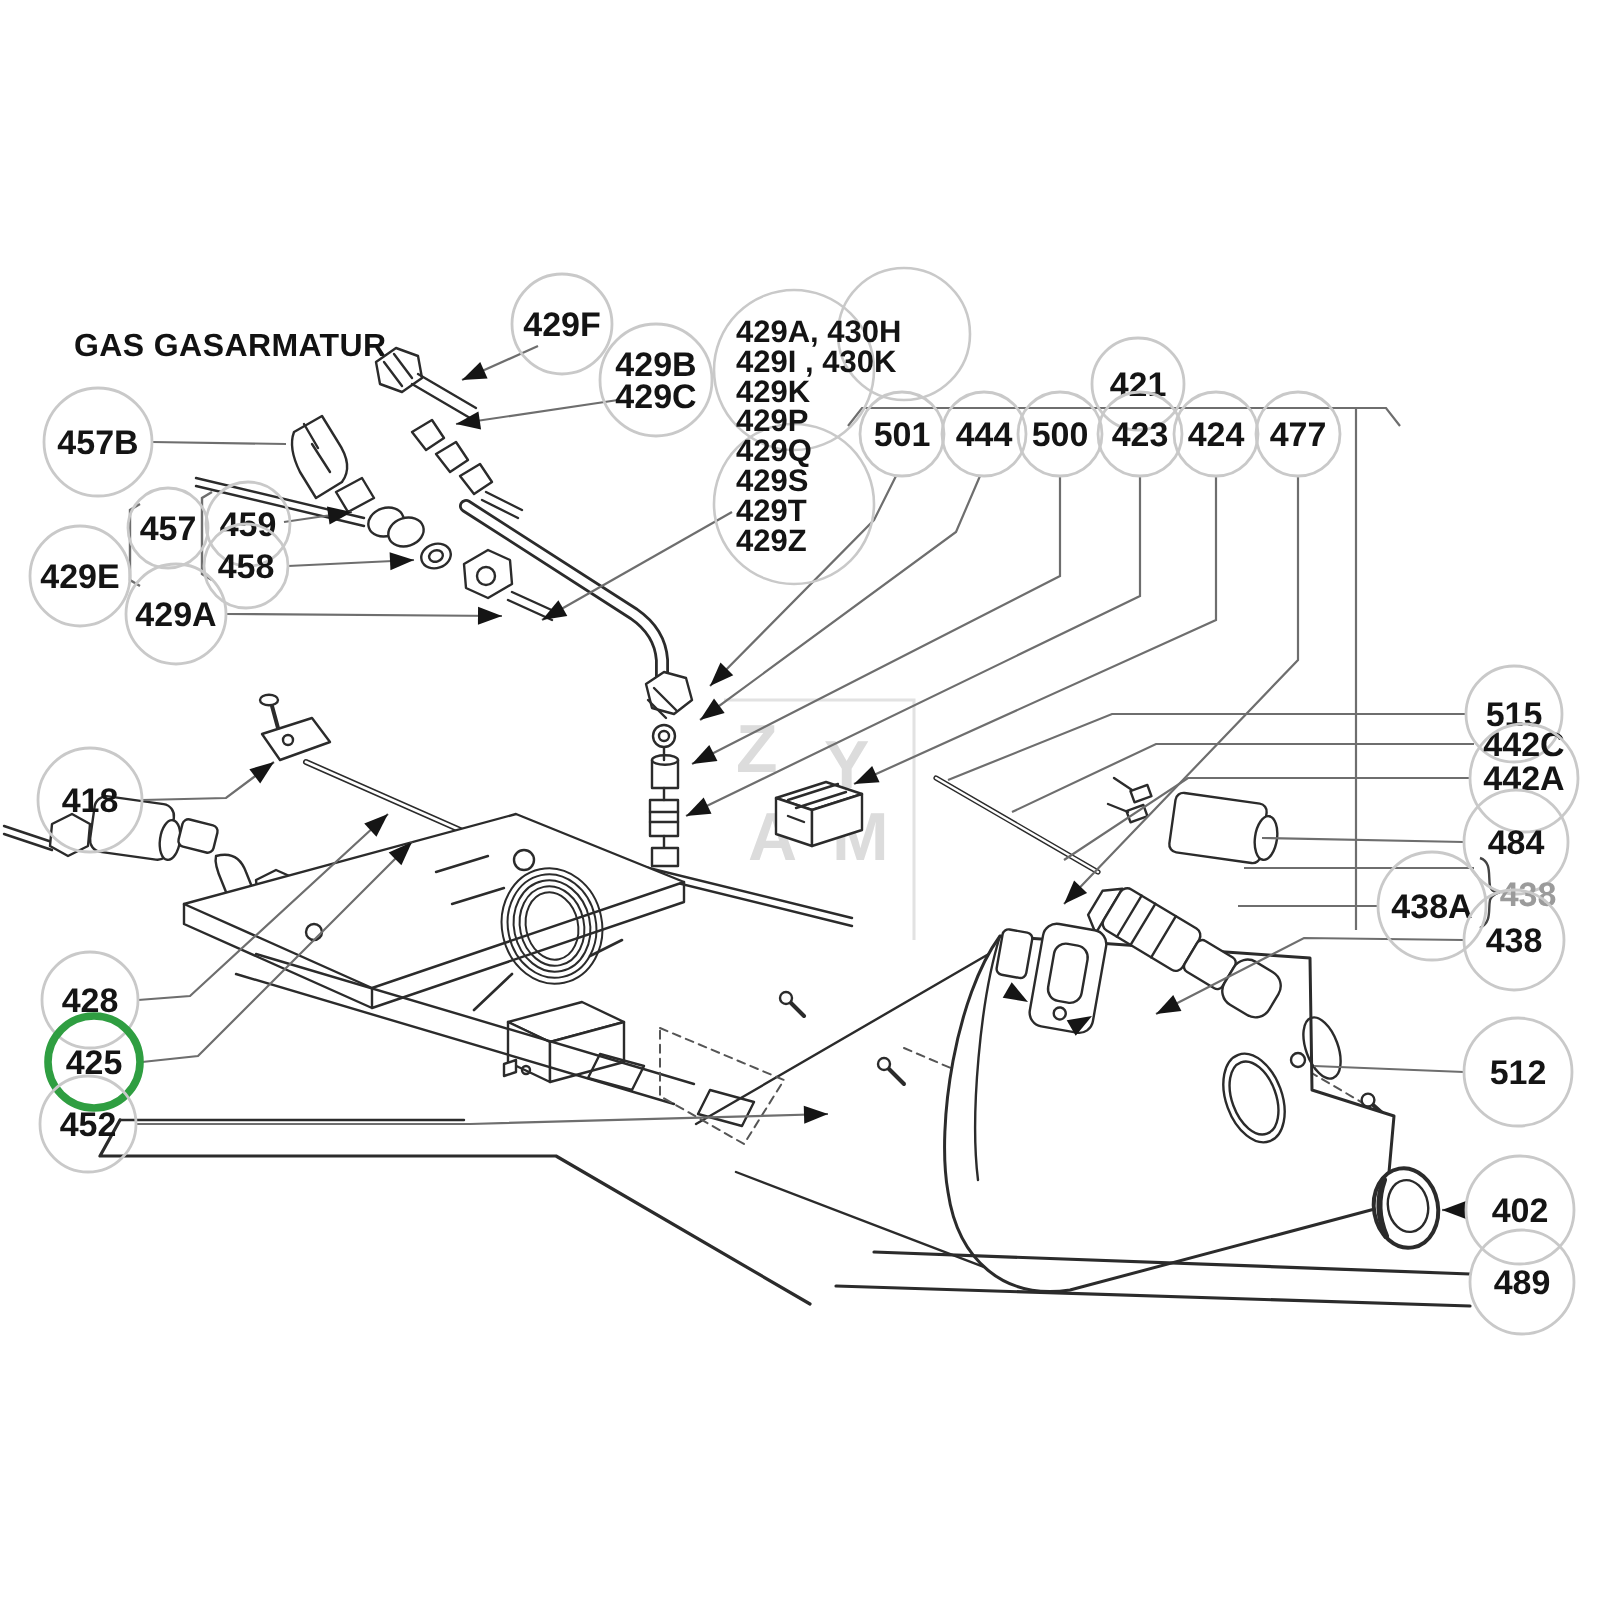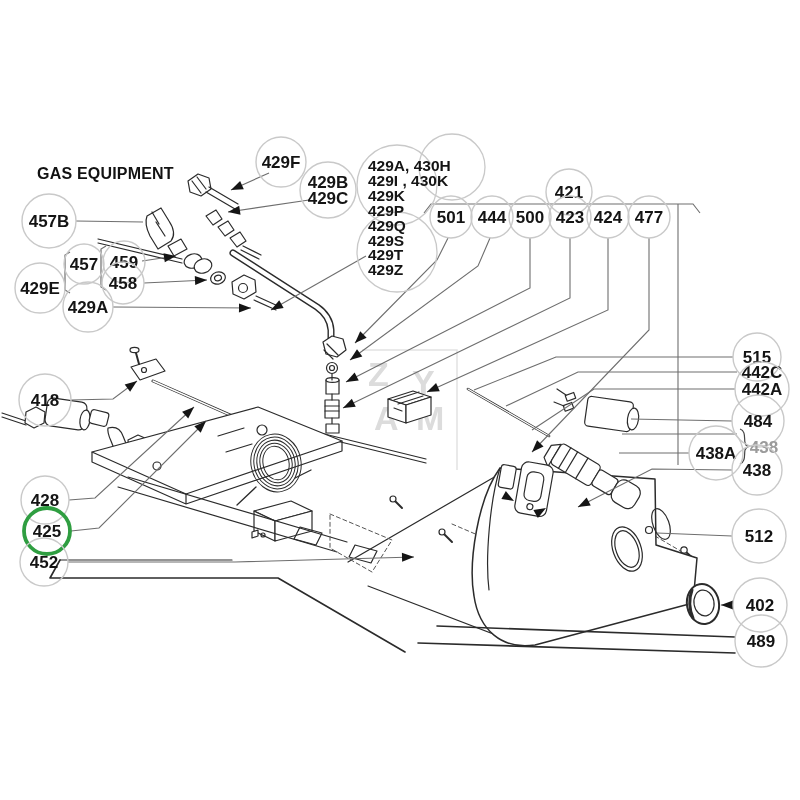--- a/index.html
+++ b/index.html
@@ -9,21 +9,21 @@
   .title{position:absolute;left:37px;top:164px;font-weight:bold;font-size:16px;
          line-height:19px;color:#121212;letter-spacing:.2px;white-space:nowrap;}
   .wmletter{fill:#dcdcdc;font-weight:bold;font-size:34px;}
 </style>
 </head>
 <body>
 
 <div class="stage">
 
   <div class="title">
-    <div>GAS EQUIPMENT</div>
+    <div>GAS GASARMATUR</div>
   </div>
 
   <svg id="diagram" width="800" height="800" viewBox="0 0 800 800">
 
     <g>
       <path d="M362,350 H457 V470" fill="none" stroke="#e2e2e2" stroke-width="1.5"></path>
       <text class="wmletter" x="368" y="386">Z</text>
       <text class="wmletter" x="412" y="394">Y</text>
       <text class="wmletter" x="374" y="430">A</text>
       <text class="wmletter" x="416" y="430">M</text>

